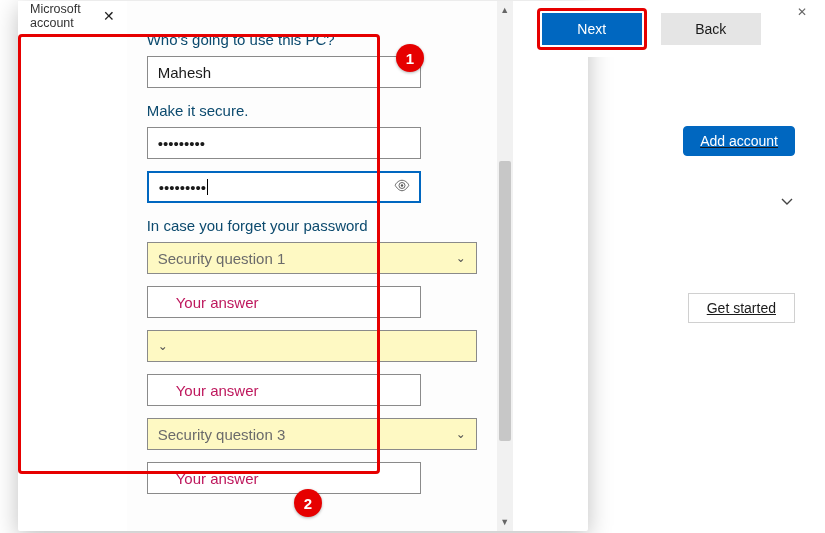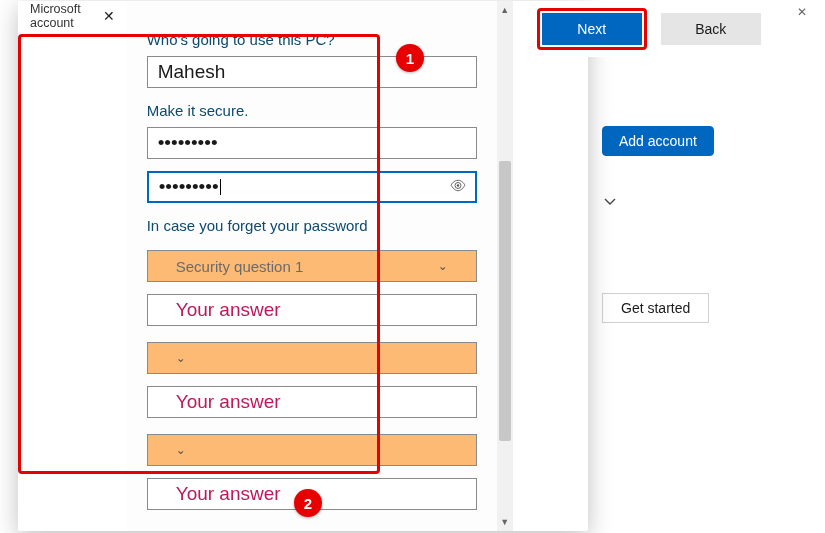--- a/index.html
+++ b/index.html
@@ -35,23 +35,24 @@
       justify-content: center;
       color: #666;
       font-size: 12px;
     }
     .bg-card {
       position: absolute;
       left: 590px;
       right: 18px;
       background: #ffffff;
       display: flex;
-      justify-content: flex-start;
+      justify-content: flex-end;
       align-items: center;
       padding: 14px 12px;
+      text-decoration: underline;
     }
     .bg-card.b1 { top: 112px; }
     .bg-card.b2 { top: 176px; height: 50px; }
     .bg-card.b3 { top: 288px; height: 40px; }
     .btn-primary {
       background: #0067c0;
       color: #ffffff;
       border: 1px solid #0067c0;
       border-radius: 4px;
       padding: 6px 16px;
@@ -149,25 +150,25 @@
       border-radius: 4px;
       pointer-events: none;
       z-index: 40;
     }
     .form-label {
       font-size: 15px;
       color: #0c4a6e;
       margin: 14px 0 8px 0;
     }
     .text-input {
-      width: 330px;
+      width: 274px;
       height: 32px;
       border: 1px solid #8a8a8a;
       padding: 4px 10px;
-      font-size: 19px;
+      font-size: 15px;
       color: #1a1a1a;
       background: #ffffff;
       display: flex;
       align-items: center;
       margin-bottom: 12px;
     }
     .text-input.focused {
       border: 2px solid #0067c0;
       position: relative;
     }
@@ -177,30 +178,29 @@
       top: 50%;
       transform: translateY(-50%);
       color: #555;
       font-size: 14px;
     }
     .text-input.grey-placeholder { color: #be185d; padding-left: 28px; }
     .select-input {
       width: 330px;
       height: 32px;
       border: 1px solid #8a8a8a;
-      padding: 4px 28px;
+      padding: 4px 10px;
       font-size: 15px;
       color: #6b6b6b;
-      background: #fdba74;
+      background: #fef9c3;
       display: flex;
       align-items: center;
       justify-content: space-between;
       margin-bottom: 12px;
       cursor: pointer;
-      margin-top: 16px;
     }
     .select-input .chev {
       color: #555;
       font-size: 12px;
     }
     .cursor-caret {
       display: inline-block;
       width: 1px;
       height: 16px;
       background: #000;
@@ -331,20 +331,21 @@
 
       <div class="select-input">
         <span class="chev">⌄</span>
       </div>
 
       <div class="text-input grey-placeholder">
         <span>Your answer</span>
       </div>
 
       <div class="select-input">
+        <span>Security question 3</span>
         <span class="chev">⌄</span>
       </div>
 
       <div class="text-input grey-placeholder" style="margin-bottom:0;">
         <span>Your answer</span>
       </div>
 
     </div>
 
     <div class="scrollbar">

